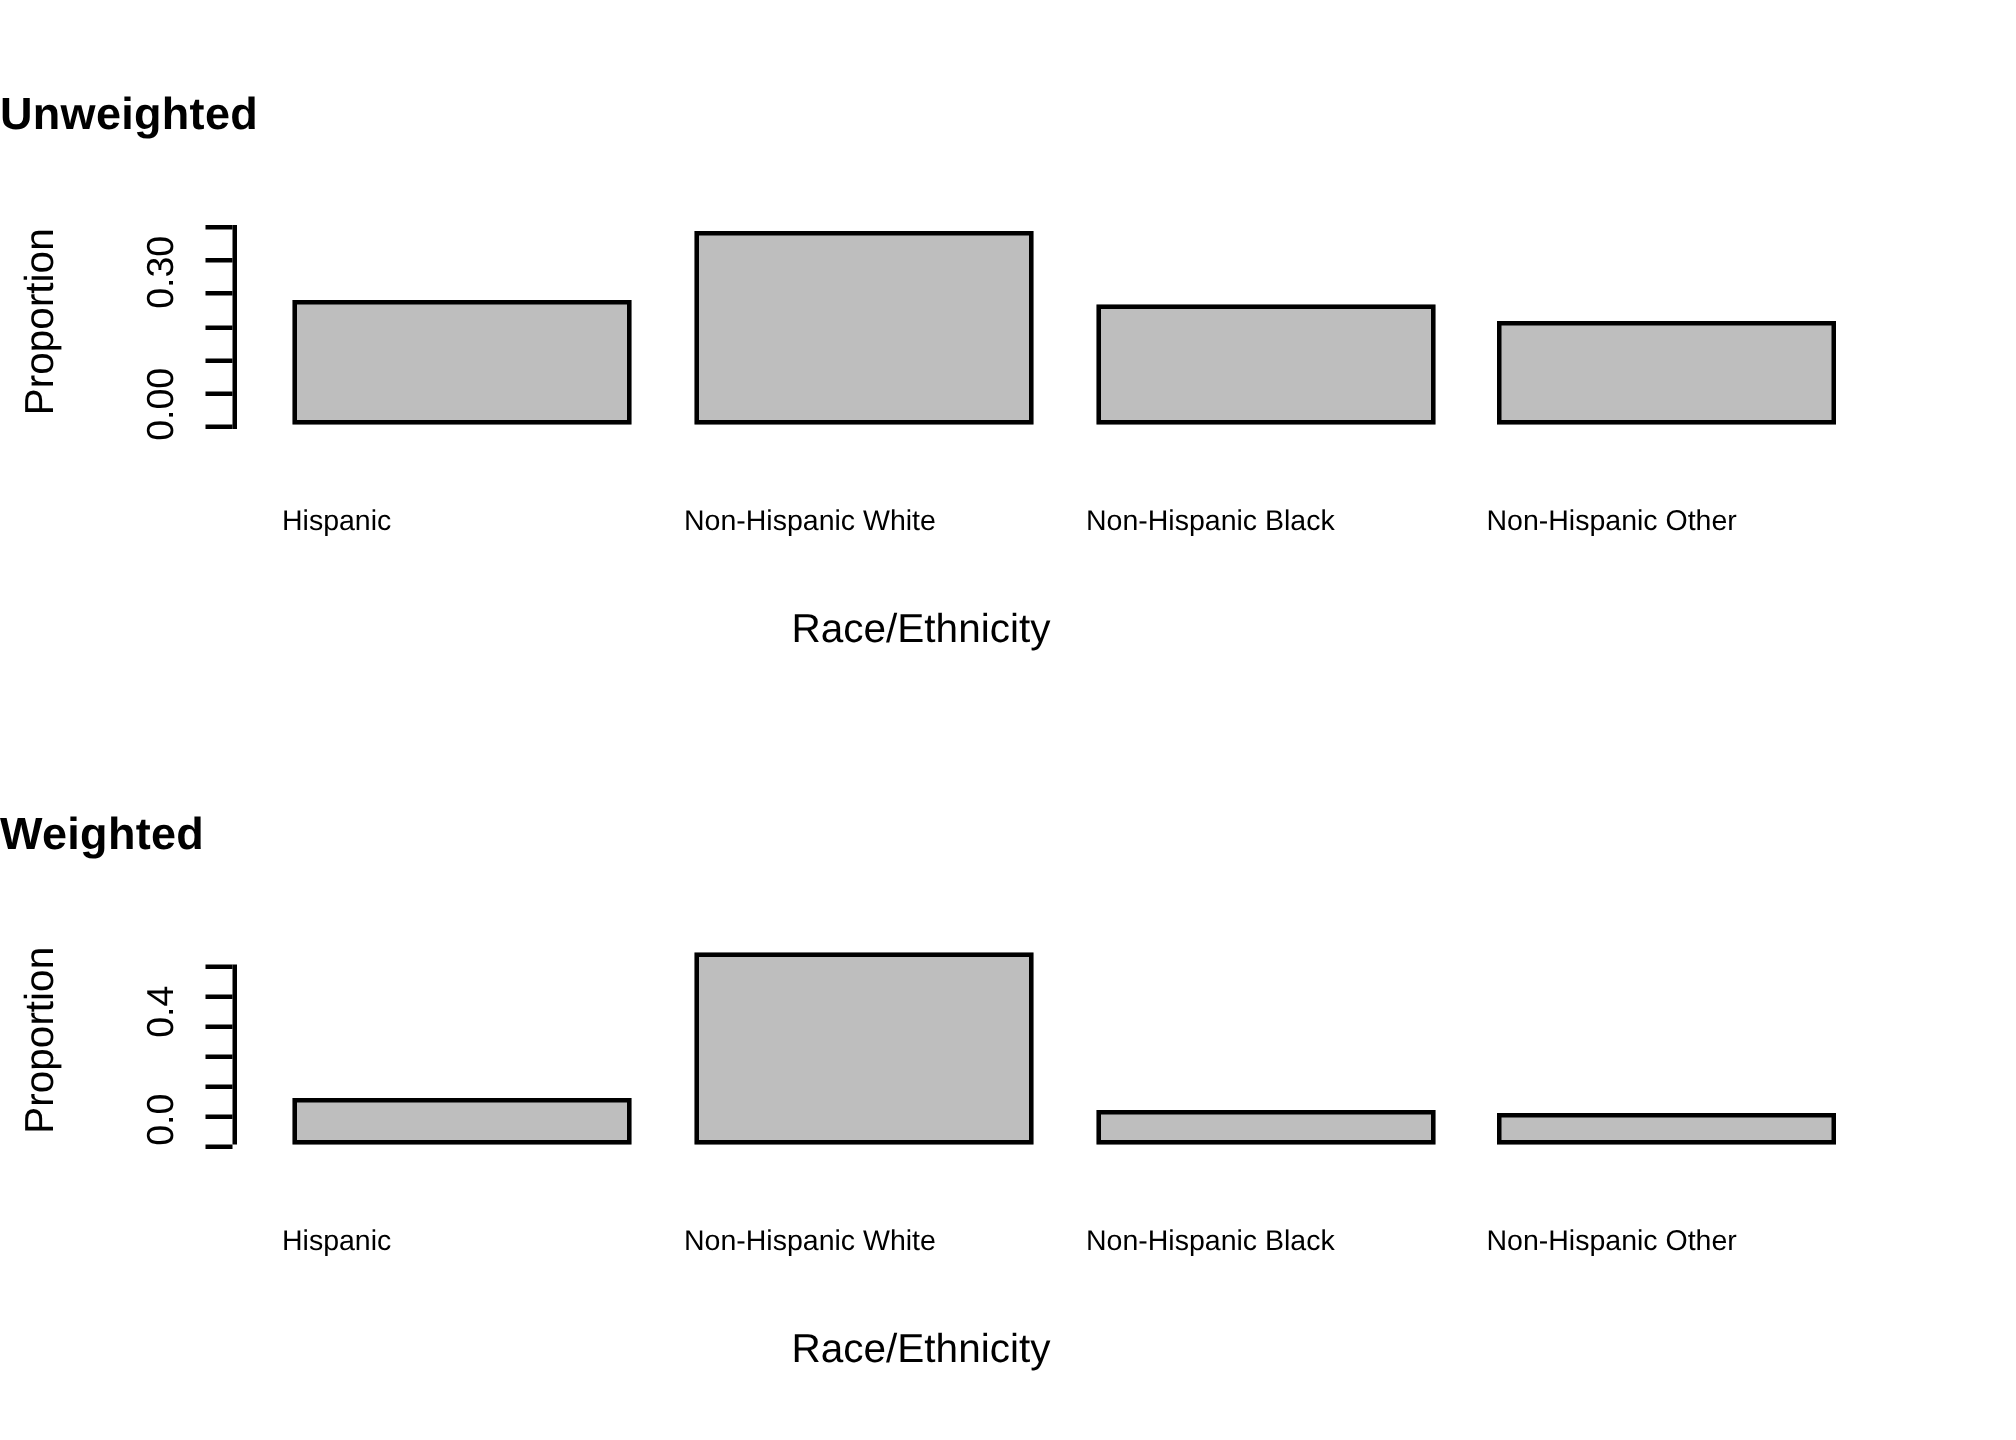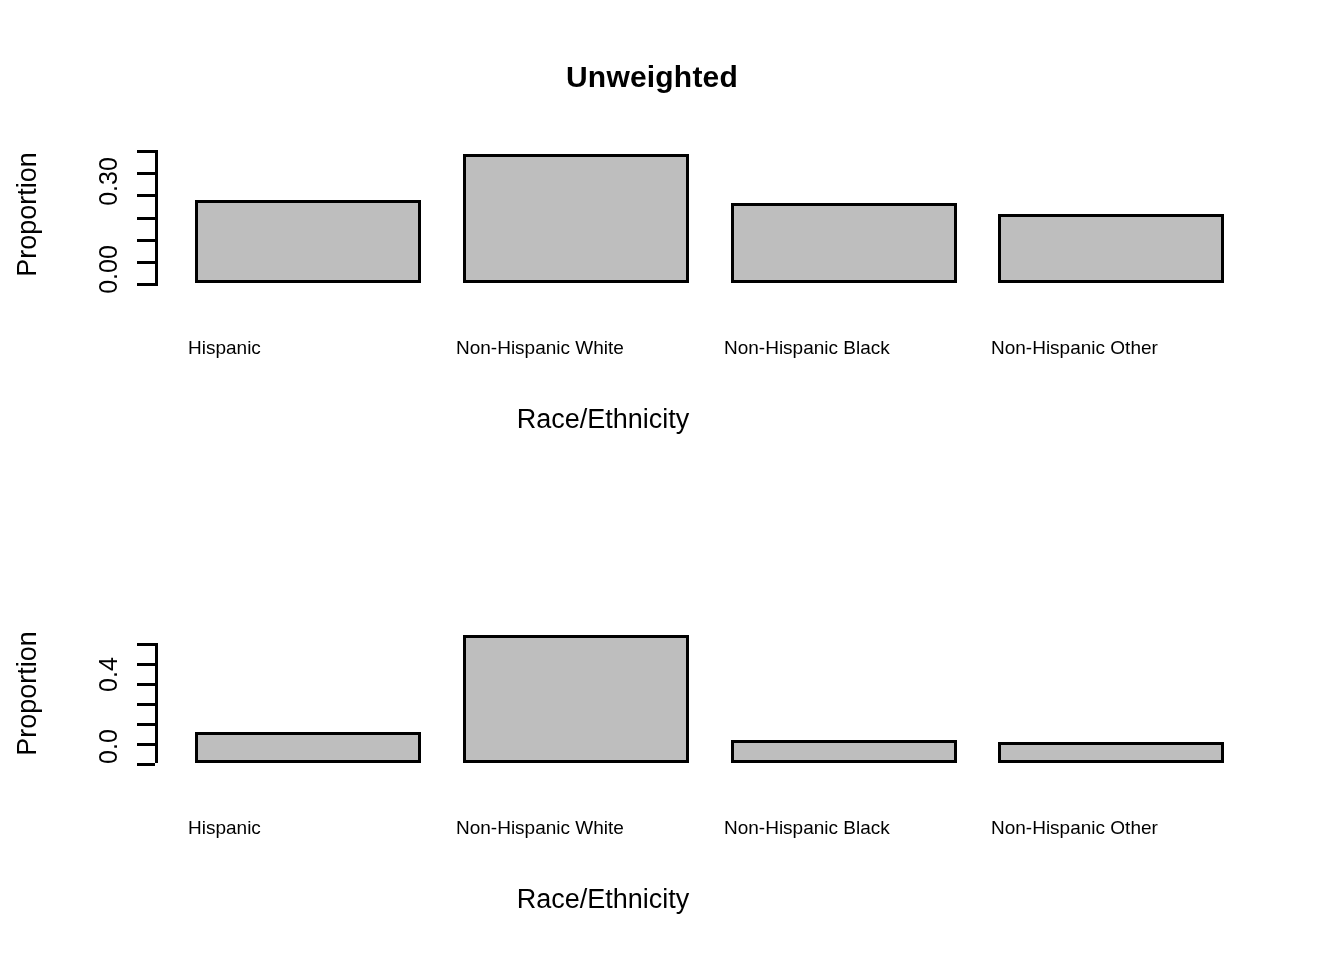--- a/index.html
+++ b/index.html
@@ -20,26 +20,25 @@
     left: 0;
     width: 1344px;
   }
   #panel-unweighted { top: 0; height: 480px; }
   #panel-weighted   { top: 480px; height: 480px; }
 
   .panel-title {
     position: absolute;
     left: 0;
     width: 1236px;
-    text-align: center;
+    text-align: left;
     font-size: 30px;
     font-weight: bold;
     letter-spacing: 0.2px;
     white-space: nowrap;
-    margin-left: 34px;
   }
 
   
   .y-axis-line {
     position: absolute;
     width: 3px;
     background: #000000;
   }
   .y-tick {
     position: absolute;
@@ -75,21 +74,21 @@
   
   .cat-label {
     position: absolute;
     font-size: 19px;
     white-space: nowrap;
   }
 
   .x-axis-title {
     position: absolute;
     width: 1204px;
-    left: 1px;
+    left: 12px;
     text-align: center;
     font-size: 27px;
     white-space: nowrap;
   }
 </style>
 </head>
 <body>
 
 <div class="panel" id="panel-unweighted">
 
@@ -118,20 +117,21 @@
   <div class="cat-label" style="left:188px; top:337px; width:240px;">Hispanic</div>
   <div class="cat-label" style="left:456px; top:337px; width:240px;">Non-Hispanic White</div>
   <div class="cat-label" style="left:724px; top:337px; width:240px;">Non-Hispanic Black</div>
   <div class="cat-label" style="left:991px; top:337px; width:240px;">Non-Hispanic Other</div>
 
   <div class="x-axis-title" style="top:404px;">Race/Ethnicity</div>
 </div>
 
 <div class="panel" id="panel-weighted">
 
+  <div class="panel-title" style="top:60px;">Weighted</div>
 
   <div class="y-axis-title" style="left:-43px; top:198px; width:140px;">Proportion</div>
 
   <div class="y-tick-label" style="left:78px; top:180px; width:60px;">0.4</div>
   <div class="y-tick-label" style="left:78px; top:252px; width:60px;">0.0</div>
 
   <div class="y-axis-line" style="left:155px; top:163px; height:120px;"></div>
 
   <div class="y-tick" style="left:137px; top:163px;"></div>
   <div class="y-tick" style="left:137px; top:183px;"></div>

